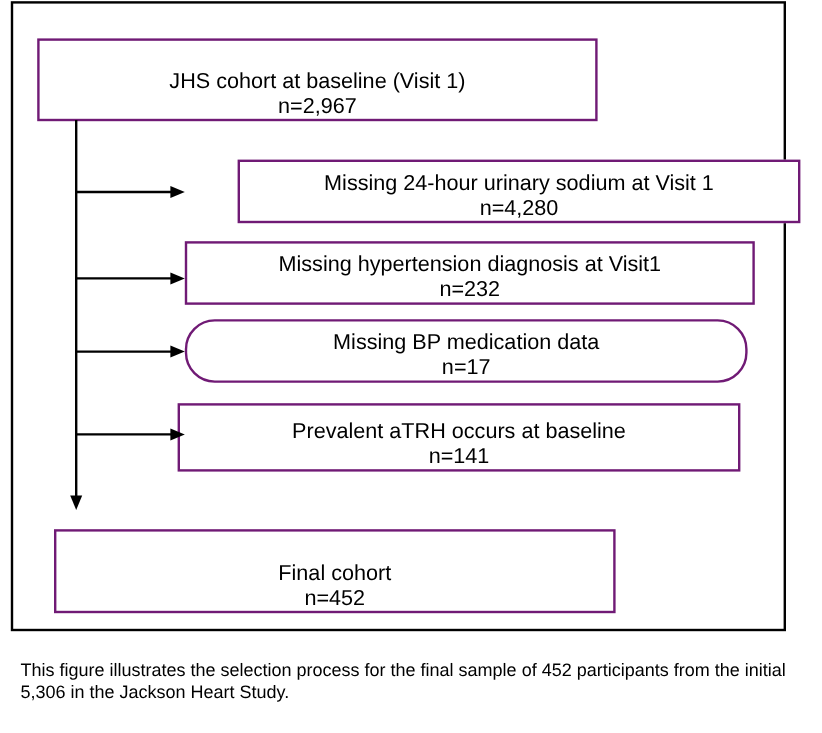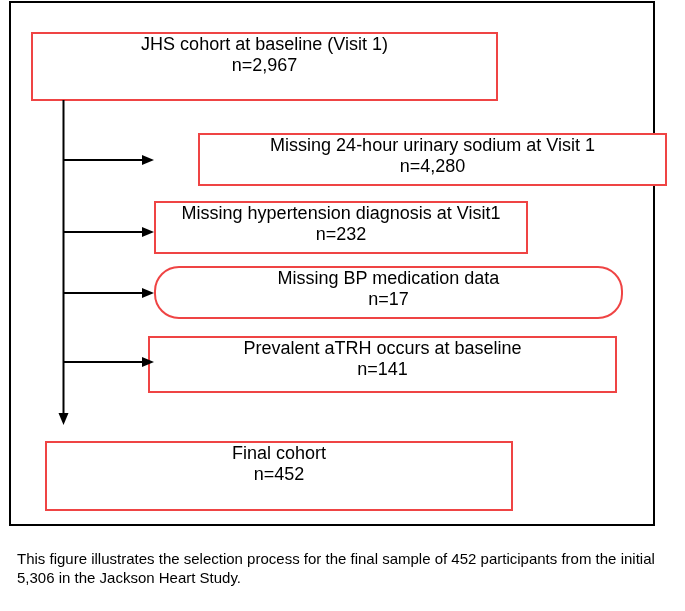--- a/index.html
+++ b/index.html
@@ -21,36 +21,36 @@
     left: 9px;
     top: 1px;
     width: 646px;
     height: 525px;
     border: 2px solid #000000;
     box-sizing: border-box;
     background: #ffffff;
   }
   .node {
     position: absolute;
-    border: 2px solid #ef4444;
+    border: 2px solid #701a75;
     box-sizing: border-box;
     background: #ffffff;
     display: flex;
     flex-direction: column;
-    justify-content: flex-start;
+    justify-content: flex-end;
     align-items: center;
     text-align: center;
     font-size: 18px;
     line-height: 21px;
     z-index: 2;
   }
   .node .ln { white-space: nowrap; }
   #box-source { left: 31px; top: 32px; width: 467px; height: 69px; }
   #box-excl-0 { left: 154px; top: 133px; width: 469px; height: 53px; margin-left: 44px; }
-  #box-excl-1 { left: 154px; top: 201px; width: 374px; height: 53px; }
+  #box-excl-1 { left: 154px; top: 201px; width: 475px; height: 53px; }
   #box-excl-2 { left: 154px; top: 266px; width: 469px; height: 53px; border-radius: 25px; }
   #box-excl-3 { left: 148px; top: 336px; width: 469px; height: 57px; }
   #box-final  { left: 45px;  top: 441px; width: 468px; height: 70px; }
   .arrows {
     position: absolute;
     left: 0;
     top: 0;
     width: 685px;
     height: 611px;
     z-index: 3;

